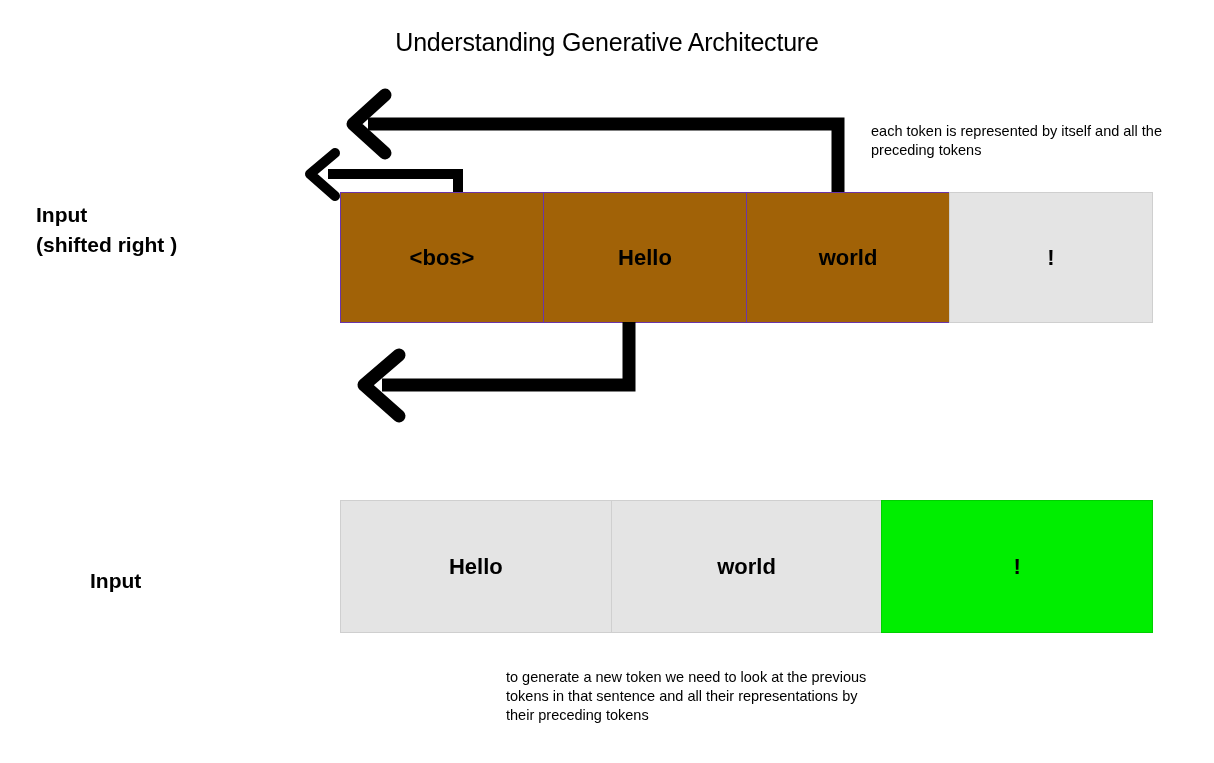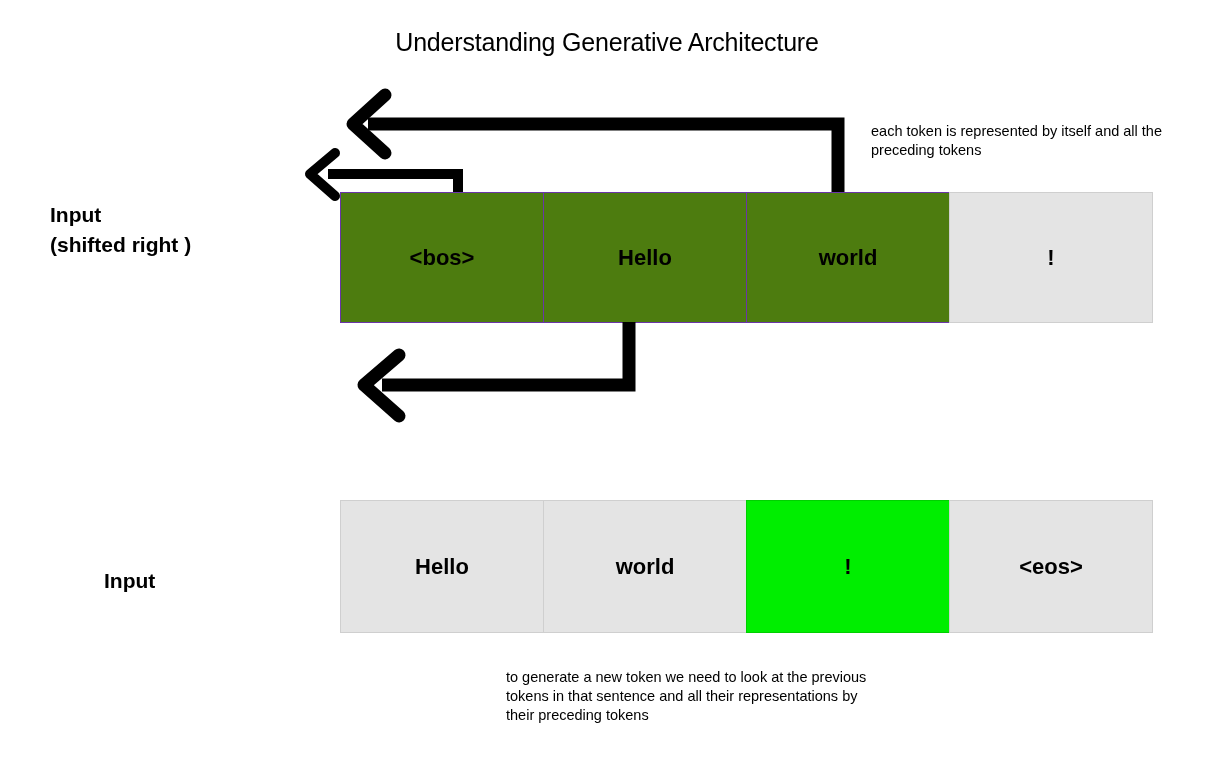--- a/index.html
+++ b/index.html
@@ -28,21 +28,20 @@
   }
 
   
   .row-label {
     position: absolute;
     font-size: 21px;
     font-weight: bold;
     color: #000000;
     line-height: 1.45;
     white-space: pre;
-    margin-left: 14px;
   }
   #input-label {
     left: 36px;
     top: 200px;
   }
   #output-label {
     left: 90px;
     top: 566px;
   }
 
@@ -70,21 +69,21 @@
     align-items: center;
     justify-content: center;
     font-size: 22px;
     font-weight: bold;
     color: #000000;
     box-sizing: border-box;
     border: 1px solid #cfcfcf;
     margin-left: -1px;
   }
   .token-cell:first-child { margin-left: 0; }
-  .cell-purple { background: #4d7c0f; border-color: #6a35a8; }
+  .cell-purple { background: #a16207; border-color: #6a35a8; }
   .cell-gray   { background: #E4E4E4; border-color: #cfcfcf; }
   .cell-green  { background: #00EE00; border-color: #00d000; }
 
   
   .annotation {
     position: absolute;
     font-size: 14.5px;
     color: #000000;
     line-height: 1.32;
     white-space: pre-line;
@@ -124,21 +123,20 @@
   <div class="token-cell cell-purple">&lt;bos&gt;</div>
   <div class="token-cell cell-purple">Hello</div>
   <div class="token-cell cell-purple">world</div>
   <div class="token-cell cell-gray">!</div>
 </div>
 
 <div id="output-row" class="token-row">
   <div class="token-cell cell-gray">Hello</div>
   <div class="token-cell cell-gray">world</div>
   <div class="token-cell cell-green">!</div>
-  <div class="token-cell cell-gray">&lt;eos&gt;</div>
 </div>
 
 <div id="annotation-top" class="annotation">each token is represented by itself and all the preceding tokens</div>
 
 <div id="annotation-bottom" class="annotation">to generate a new token we need to look at the previous tokens in that sentence and all their representations by their preceding tokens</div>
 
 <svg id="arrow-layer" viewBox="0 0 1214 763">
 
   <g>
     <path d="M 838 192 L 838 124 L 368 124" fill="none" stroke="#000000" stroke-width="13" stroke-linecap="butt" stroke-linejoin="miter"></path>

